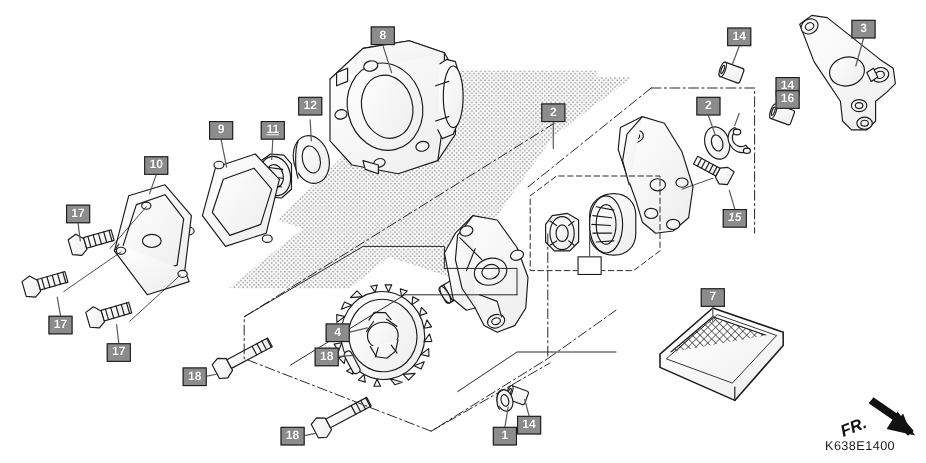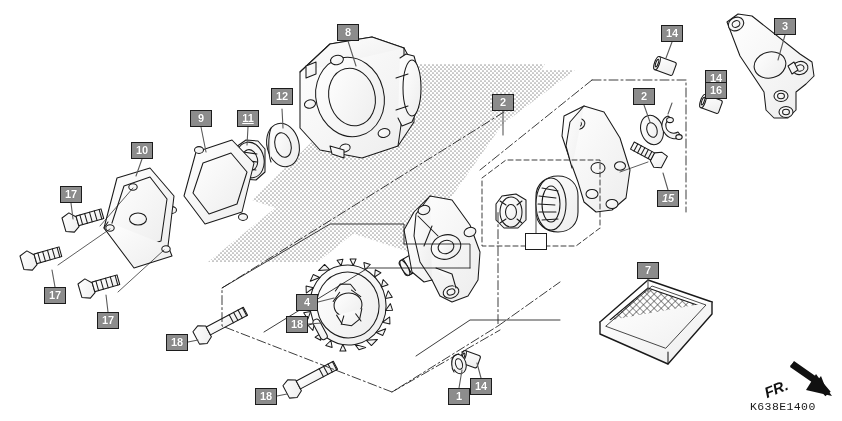--- a/index.html
+++ b/index.html
@@ -41,21 +41,21 @@
     text-shadow:0 0 1px rgba(0,0,0,.35);
     user-select:none;
   }
   .badge.empty{
     background:#ffffff;
     border:1.5px solid #1c1c1c;
   }
   
   .code{
     position:absolute;
-    font-family:Liberation Mono, monospace;
+    font-family:Liberation Sans, sans-serif;
     font-size:11.5px;
     color:#1a1a1a;
     letter-spacing:.4px;
     white-space:nowrap;
   }
   .fr{
     position:absolute;
     font-family:"Liberation Sans", sans-serif;
     font-size:15px;
     font-weight:bold;

